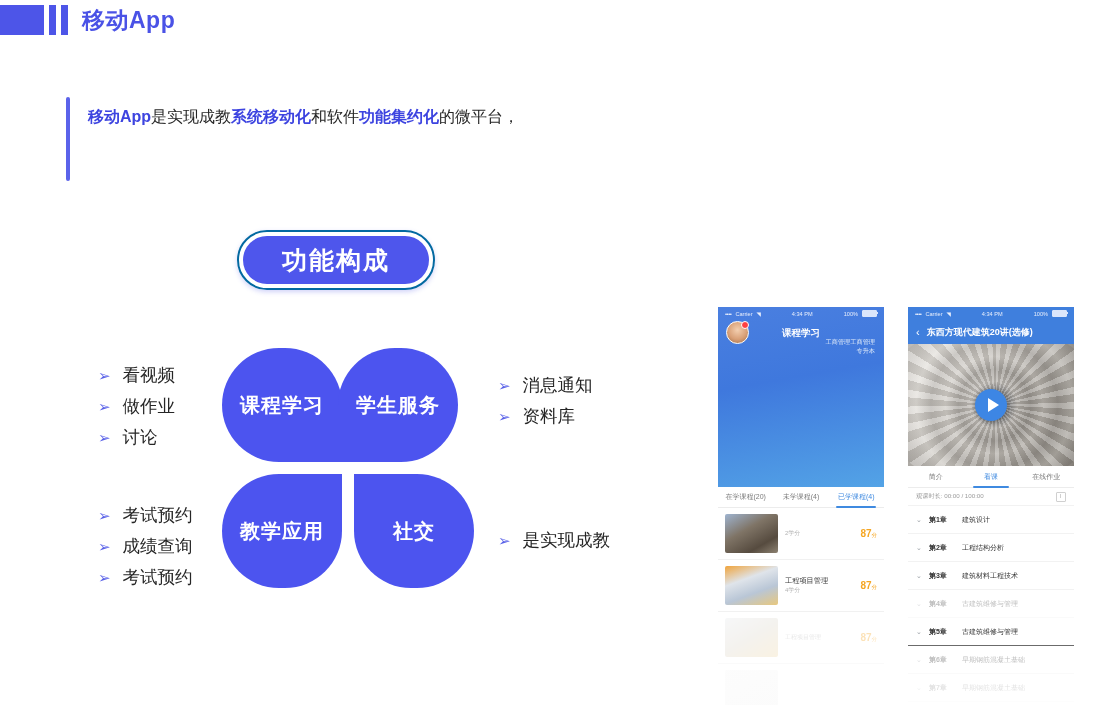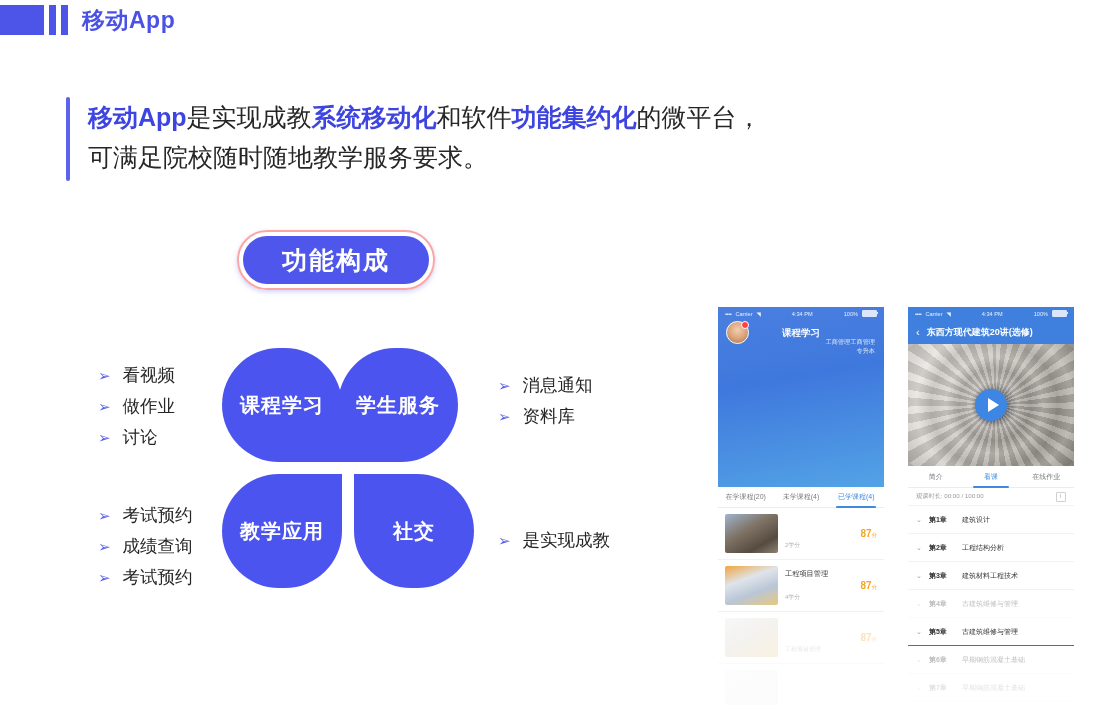--- a/index.html
+++ b/index.html
@@ -17,26 +17,26 @@
   .hdr{position:absolute;left:0;top:4px;height:32px;display:flex;align-items:center;}
   .hdr-sq{width:44px;height:30px;background:#4d55e8;}
   .hdr-bar{width:7px;height:30px;background:#4d55e8;margin-left:5px;}
   .hdr-bar2{width:7px;height:30px;background:#4d55e8;margin-left:5px;}
   .hdr-title{margin-left:14px;font-size:23px;font-weight:bold;color:#4a52e6;
              letter-spacing:.5px;line-height:1;}
 
   
   .intro{position:absolute;left:66px;top:97px;display:flex;}
   .intro-bar{width:4px;background:#5b63ea;border-radius:2px;margin-right:18px;height:84px;}
-  .intro-txt{font-size:25px;line-height:40px;color:#262626;white-space:nowrap;}
+  .intro-txt{font-size:16px;line-height:40px;color:#262626;white-space:nowrap;}
   .intro-txt .hl{color:#3d44e0;font-weight:bold;}
 
   
   .pill{position:absolute;display:flex;align-items:center;justify-content:center;}
-  .pill-outer{border:2px solid #fca5a5;border-radius:60px;padding:4px;
+  .pill-outer{border:2px solid #0369a1;border-radius:60px;padding:4px;
               box-shadow:0 2px 5px rgba(90,98,235,.28);}
   .pill-inner{background:#4e56ec;border-radius:60px;display:flex;align-items:center;
               justify-content:center;color:#fff;font-weight:bold;}
   #pill-func{left:237px;top:230px;}
   #pill-func .pill-inner{width:186px;height:48px;font-size:25px;letter-spacing:2px;}
   #pill-app{left:790px;top:230px;}
   #pill-app .pill-inner{width:196px;height:48px;font-size:27px;letter-spacing:1px;}
 
   
   .clover{position:absolute;left:222px;top:348px;width:252px;height:240px;}
@@ -104,21 +104,21 @@
   .p1-tab{flex:1;text-align:center;font-size:7px;color:#7c7c7c;position:relative;}
   .p1-tab.on{color:#3f8ae0;}
   .p1-tab.on:after{content:"";position:absolute;left:14%;right:14%;bottom:-6px;height:2px;
                    background:#3f8ae0;border-radius:1px;}
   .crs{display:flex;padding:6px 7px;border-bottom:1px solid #f1f1f1;gap:7px;align-items:stretch;}
   .crs-th{width:53px;height:39px;border-radius:2px;flex:none;}
   .th1{background:linear-gradient(150deg,#9fb4d0 0%,#7f7466 40%,#564b3f 75%,#8d8272 100%);}
   .th2{background:linear-gradient(160deg,#f0a43c 0%,#dfe4ea 35%,#b9c6d6 65%,#e8c87e 100%);}
   .th3{background:linear-gradient(150deg,#e6e9ec 0%,#dfd8cc 50%,#efd9a8 100%);}
   .th4{background:linear-gradient(150deg,#ededed 0%,#e4e4e4 100%);}
-  .crs-mid{flex:1;display:flex;flex-direction:column;justify-content:space-between;padding:3px 0;}
+  .crs-mid{flex:1;display:flex;flex-direction:column;justify-content:center;padding:3px 0;}
   .crs-title{font-size:7.2px;color:#3a3a3a;}
   .crs-credit{font-size:6px;color:#b5b5b5;}
   .crs-score{align-self:center;font-size:10px;color:#f5a623;font-weight:bold;}
   .crs-score small{font-size:5.5px;font-weight:normal;}
   .fade1{opacity:.32;}
   .fade2{opacity:.14;}
 
   
   .p2-bar{background:#3f7fdd;}
   .p2-nav{height:24px;display:flex;align-items:center;color:#fff;font-size:9px;
@@ -167,21 +167,20 @@
     <div class="hdr-sq"></div>
     <div class="hdr-bar"></div>
     <div class="hdr-bar2"></div>
     <div class="hdr-title">移动App</div>
   </div>
 
   <div class="intro">
     <div class="intro-bar"></div>
     <div>
       <div class="intro-txt" id="introLine1"><span class="hl">移动App</span><span>是实现成教</span><span class="hl">系统移动化</span><span>和软件</span><span class="hl">功能集约化</span><span>的微平台，</span></div>
-      <div class="intro-txt">可满足院校随时随地教学服务要求。</div>
     </div>
   </div>
 
   <div class="pill" id="pill-func">
     <div class="pill-outer">
       <div class="pill-inner">功能构成</div>
     </div>
   </div>
 
   <div class="clover">

